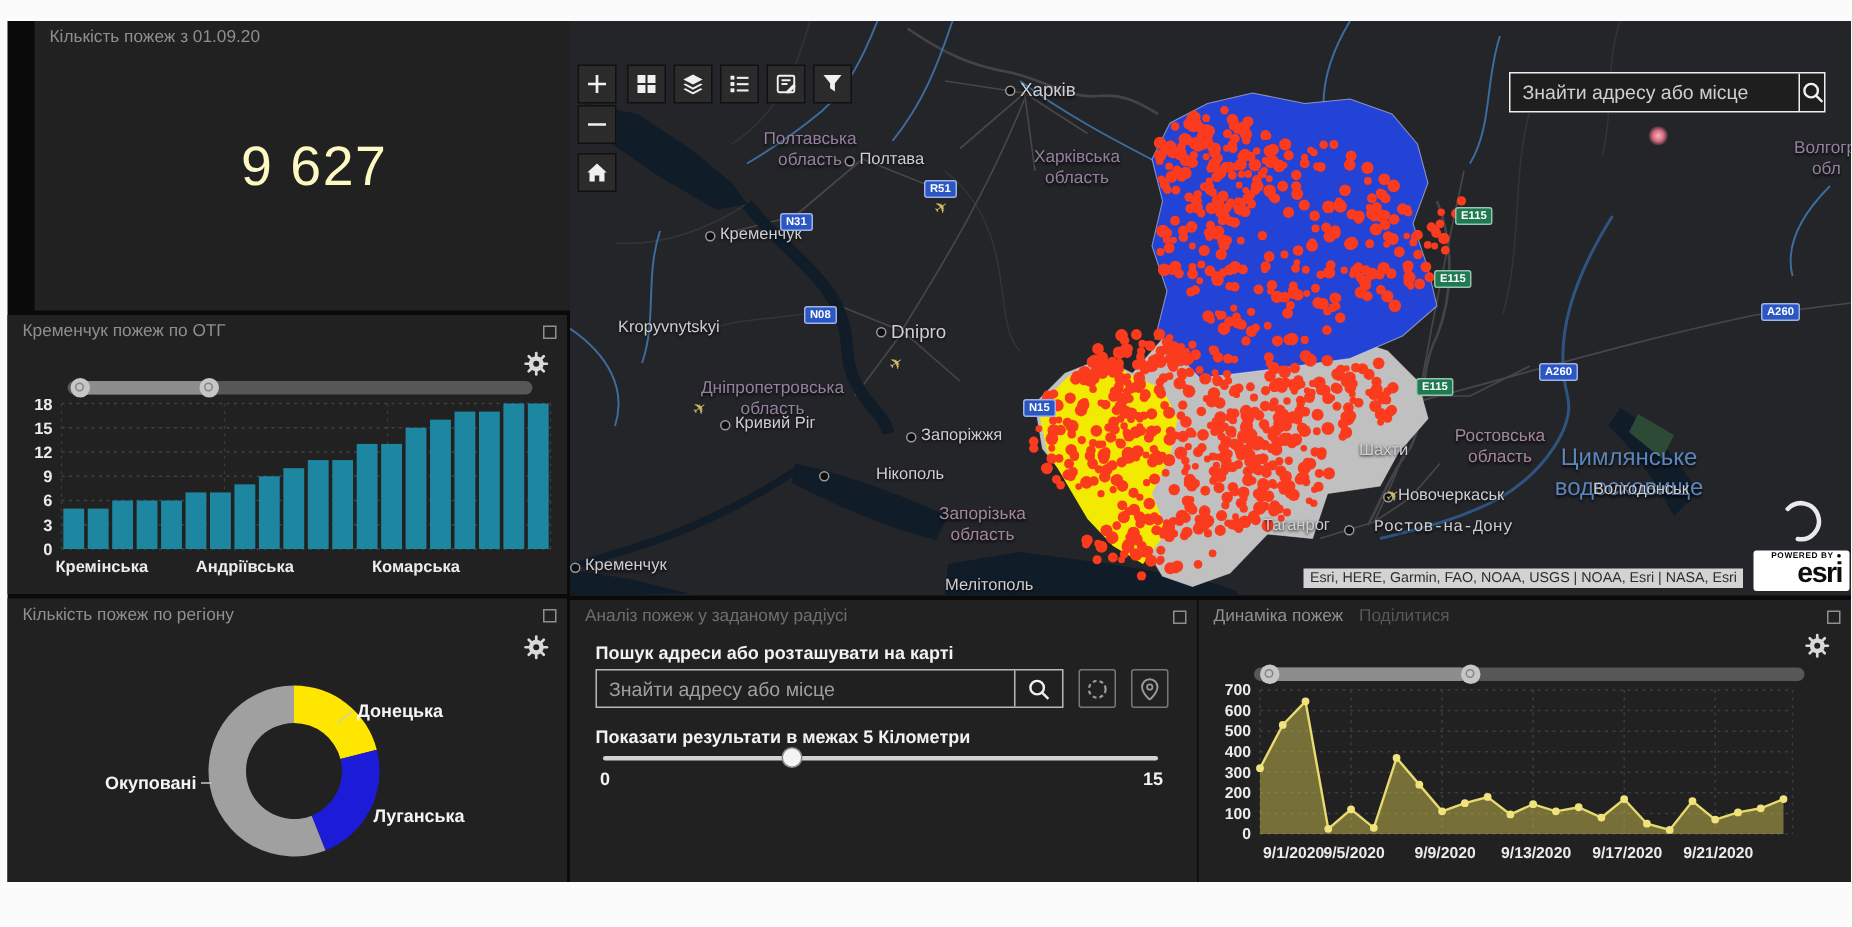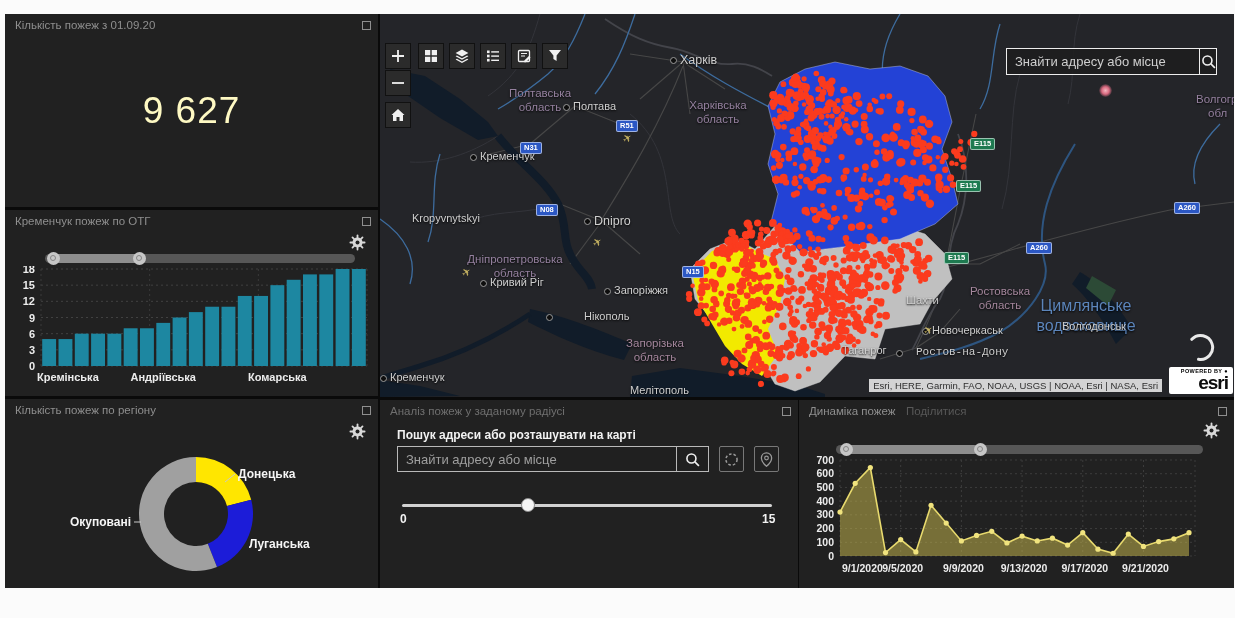--- a/index.html
+++ b/index.html
@@ -52,21 +52,21 @@
   .rslider-handle{position:absolute;top:-6px;width:14px;height:14px;border-radius:50%;background:#f4f4f4;border:1px solid #8a8a8a;box-sizing:border-box;cursor:pointer;}
   .rlim{position:absolute;font-size:12px;font-weight:bold;color:#f2f2f2;}
   svg text{font-family:"Liberation Sans",sans-serif;}
 </style>
 </head>
 <body>
 
 <div id="stage">
 <div id="dashboard">
 
-  <section class="panel" style="left:0;top:0;width:373px;height:193px;text-decoration:underline;">
+  <section class="panel" style="left:18px;top:0;width:373px;height:193px;text-decoration:underline;">
     <div class="ptitle">Кількість пожеж з 01.09.20</div>
     <button class="maxbtn"></button>
     <div class="bigwrap">
       <span class="bigval">9 627</span>
     </div>
   </section>
 
   <section class="panel" style="left:0;top:196px;width:373px;height:186px;">
     <div class="ptitle">Кременчук пожеж по ОТГ</div>
     <button class="maxbtn"></button>
@@ -1324,20 +1324,21 @@
           <svg width="15" height="15" viewBox="0 0 14 14">
             <circle cx="7" cy="7" r="5.2" stroke="#9a9a9a" stroke-width="1.4" fill="none" stroke-dasharray="2.4 1.9"></circle>
           </svg>
         </button>
     <button class="obtn" style="left:374px;">
           <svg width="15" height="15" viewBox="0 0 14 14">
             <path d="M7 .8C4.3.8 2.2 2.9 2.2 5.6 2.2 9.4 7 13.4 7 13.4s4.8-4 4.8-7.8C11.8 2.9 9.7.8 7 .8Z" stroke="#9a9a9a" stroke-width="1.2" fill="none"></path>
             <circle cx="7" cy="5.6" r="1.7" stroke="#9a9a9a" stroke-width="1.1" fill="none"></circle>
           </svg>
         </button>
+    <div class="flabel" style="left:17px;top:84px;">Показати результати в межах 5 Кілометри</div>
     <div class="rslider-track">
       <div class="rslider-handle" style="left:119px;"></div>
     </div>
     <div class="rlim" style="left:20px;top:112px;">0</div>
     <div class="rlim" style="left:382px;top:112px;">15</div>
   </section>
 
   <section class="panel" style="left:794px;top:386px;width:435px;height:188px;">
     <div class="ptitle">Динаміка пожеж</div>
     <div class="share">Поділитися</div>

